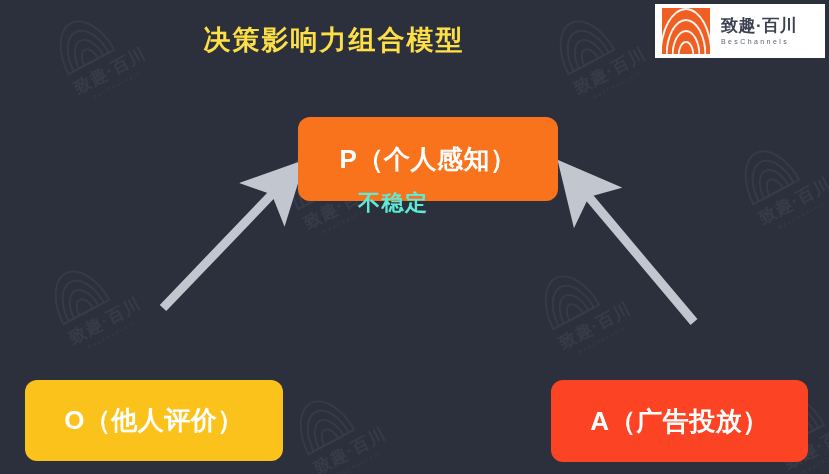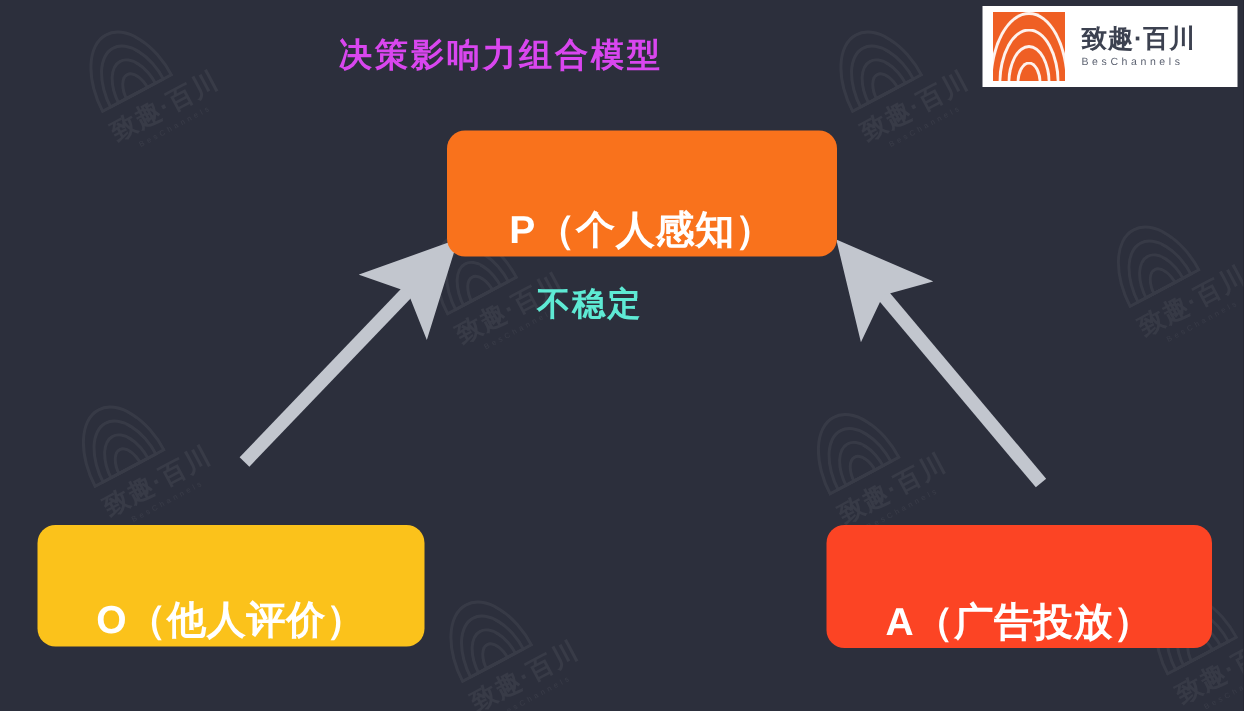--- a/index.html
+++ b/index.html
@@ -68,22 +68,22 @@
     text-align: center;
   }
 
   
   .page-title {
     position: absolute;
     left: 0;
     top: 22px;
     width: 668px;
     text-align: center;
-    color: #d946ef;
-    font-size: 22px;
+    color: #fde047;
+    font-size: 27px;
     font-weight: 700;
     letter-spacing: 2px;
     z-index: 5;
   }
 
   
   .brand-logo {
     position: absolute;
     left: 655px;
     top: 4px;
@@ -135,29 +135,30 @@
     font-size: 7px;
     letter-spacing: 2.4px;
     margin-top: 3px;
     line-height: 1;
   }
 
   
   .node {
     position: absolute;
     display: flex;
-    align-items: flex-end;
+    align-items: center;
     justify-content: center;
     border-radius: 12px;
     color: #ffffff;
     font-weight: 700;
     font-size: 26px;
     letter-spacing: 0.5px;
     z-index: 4;
     box-sizing: border-box;
+    margin-top: 30px;
   }
   #node-p {
     left: 298px;
     top: 87px;
     width: 260px;
     height: 84px;
     background: #f9721c;
   }
   #node-o {
     left: 25px;

